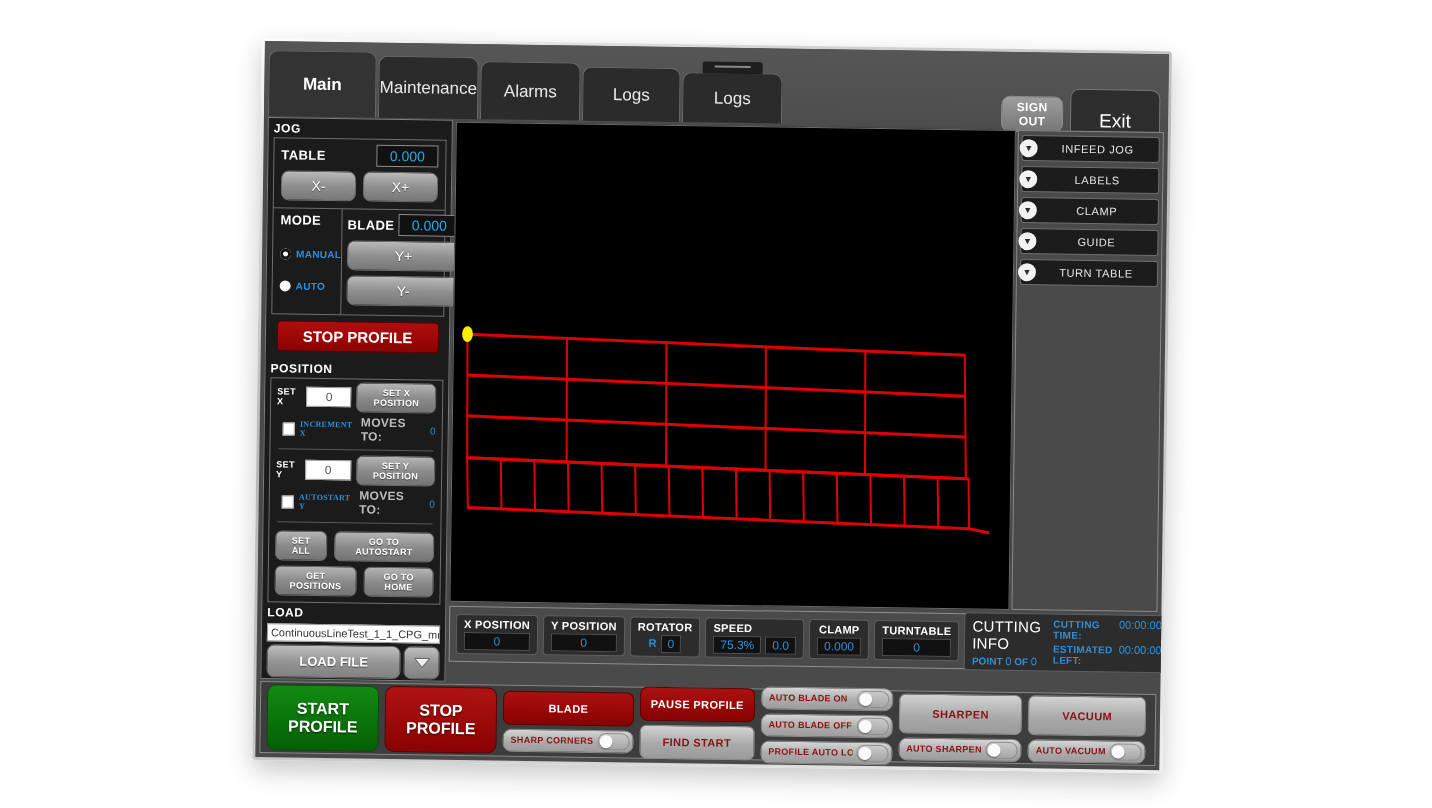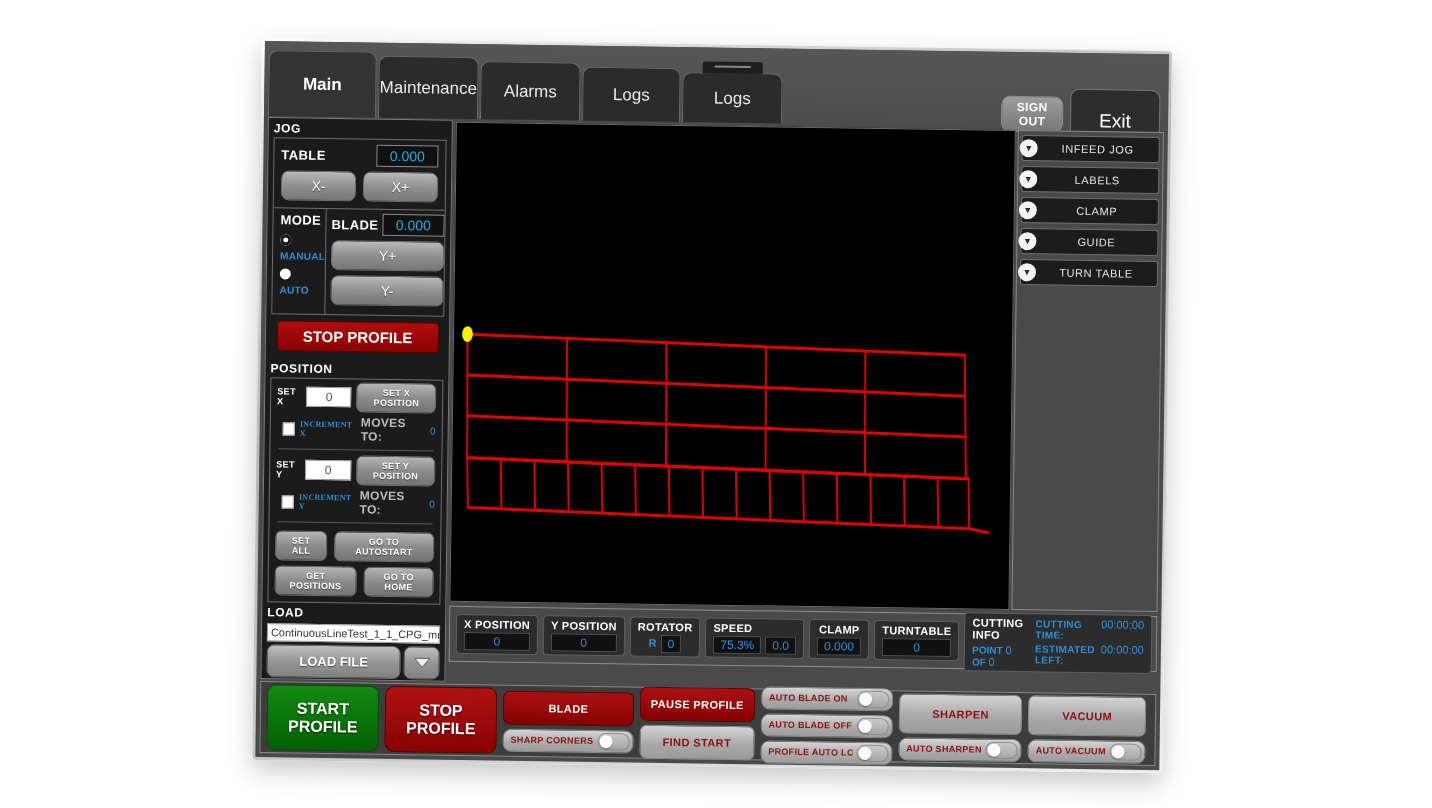--- a/index.html
+++ b/index.html
@@ -58,21 +58,21 @@
   .jogTop{display:flex;align-items:center;justify-content:space-between;padding:5px 7px 2px 7px;}
   .lbl{color:#fff;font-size:13px;font-weight:bold;letter-spacing:.4px;}
   .numfld{background:#111;border:1px solid #8e8e8e;color:#29a8e0;font-size:14px;
           text-align:center;padding:2px 6px;min-width:48px;}
   .btnrow{display:flex;gap:7px;padding:3px 7px 7px 7px;}
   .gbtn{flex:1;background:linear-gradient(180deg,#b9b9b9,#8e8e8e 52%,#777);
         border:1px solid #6e6e6e;border-radius:8px;color:#fff;font-size:14px;
         text-align:center;padding:6px 0;text-shadow:0 1px 1px rgba(0,0,0,.5);}
   .modewrap{display:flex;border-top:1px solid #6f6f6f;}
   .modeL{width:66px;padding:4px 0 6px 7px;border-right:1px solid #6f6f6f;}
-  .radio{display:flex;align-items:flex-start;gap:5px;margin-top:7px;flex-direction:column;}
+  .radio{display:flex;align-items:flex-start;gap:5px;margin-top:21px;}
   .rdot{width:11px;height:11px;border-radius:50%;background:#fff;}
   .rdot.on{background:#fff;box-shadow:inset 0 0 0 3px #151515;}
   .rtxt{color:#2f8fd8;font-size:10px;font-weight:bold;letter-spacing:.3px;}
   .modeR{flex:1;padding:4px 7px 7px 5px;}
   .bladeRow{display:flex;align-items:center;gap:4px;}
   .stopProfileTop{display:block;margin:6px auto 7px auto;width:160px;
         background:linear-gradient(180deg,#b00d0d,#8b0202);border:1px solid #5d0000;
         border-radius:5px;color:#fff;font-size:15px;font-weight:bold;text-align:center;padding:6px 0;}
 
   
@@ -125,21 +125,21 @@
              display:flex;align-items:center;gap:5px;padding:0 6px;}
   .scell{background:#2c2c2c;border:1px solid #5f5f5f;border-radius:4px;
          padding:3px 7px;text-align:center;}
   .scell .sl{color:#fff;font-size:11px;font-weight:bold;letter-spacing:.3px;white-space:nowrap;}
   .scell .sv{background:#111;border:1px solid #4f4f4f;color:#2f8fd8;font-size:12px;
              margin-top:2px;padding:1px 6px;}
   .srow{display:flex;gap:4px;align-items:center;justify-content:center;}
   .rprefix{color:#2f8fd8;font-size:11px;font-weight:bold;}
   .cutinfo{background:#2c2c2c;border:1px solid #5f5f5f;border-radius:4px;
            padding:3px 7px;display:flex;gap:12px;align-items:center;}
-  .ciL .t1{color:#fff;font-size:11px;font-weight:bold;letter-spacing:.3px;}
+  .ciL .t1{color:#fff;font-size:15px;font-weight:normal;letter-spacing:.3px;}
   .ciL .t2{color:#2f8fd8;font-size:10px;font-weight:bold;margin-top:3px;}
   .ciL .t2 b{color:#2f8fd8;font-weight:normal;font-size:11px;}
   .ciR div{display:flex;gap:6px;align-items:baseline;margin-bottom:2px;}
   .ciR .k{color:#2f8fd8;font-size:10px;font-weight:bold;letter-spacing:.3px;}
   .ciR .v{color:#2f8fd8;font-size:11px;}
 
   
   .bottombar{position:absolute;left:4px;right:4px;bottom:4px;height:72px;
              background:#3d3d3d;border:1px solid #8a8a8a;box-sizing:border-box;
              display:flex;align-items:center;gap:6px;padding:0 6px;}
@@ -252,21 +252,21 @@
           <span class="movesval">0</span>
         </div>
         <div class="hsep"></div>
         <div class="posrow">
           <span class="poslbl">SET Y</span>
           <span class="whitefld">0</span>
           <span class="sbtn">SET Y POSITION</span>
         </div>
         <div class="chkrow">
           <span class="chk"></span>
-          <span class="chklbl">INCREMENT Y</span>
+          <span class="chklbl">AUTOSTART Y</span>
           <span class="movesto">MOVES TO:</span>
           <span class="movesval">0</span>
         </div>
         <div class="hsep"></div>
         <div class="gridbtns">
           <span class="sbtn">SET ALL</span>
           <span class="sbtn">GO TO AUTOSTART</span>
         </div>
         <div class="gridbtns" style="padding-top:2px;padding-bottom:6px">
           <span class="sbtn">GET POSITIONS</span>

